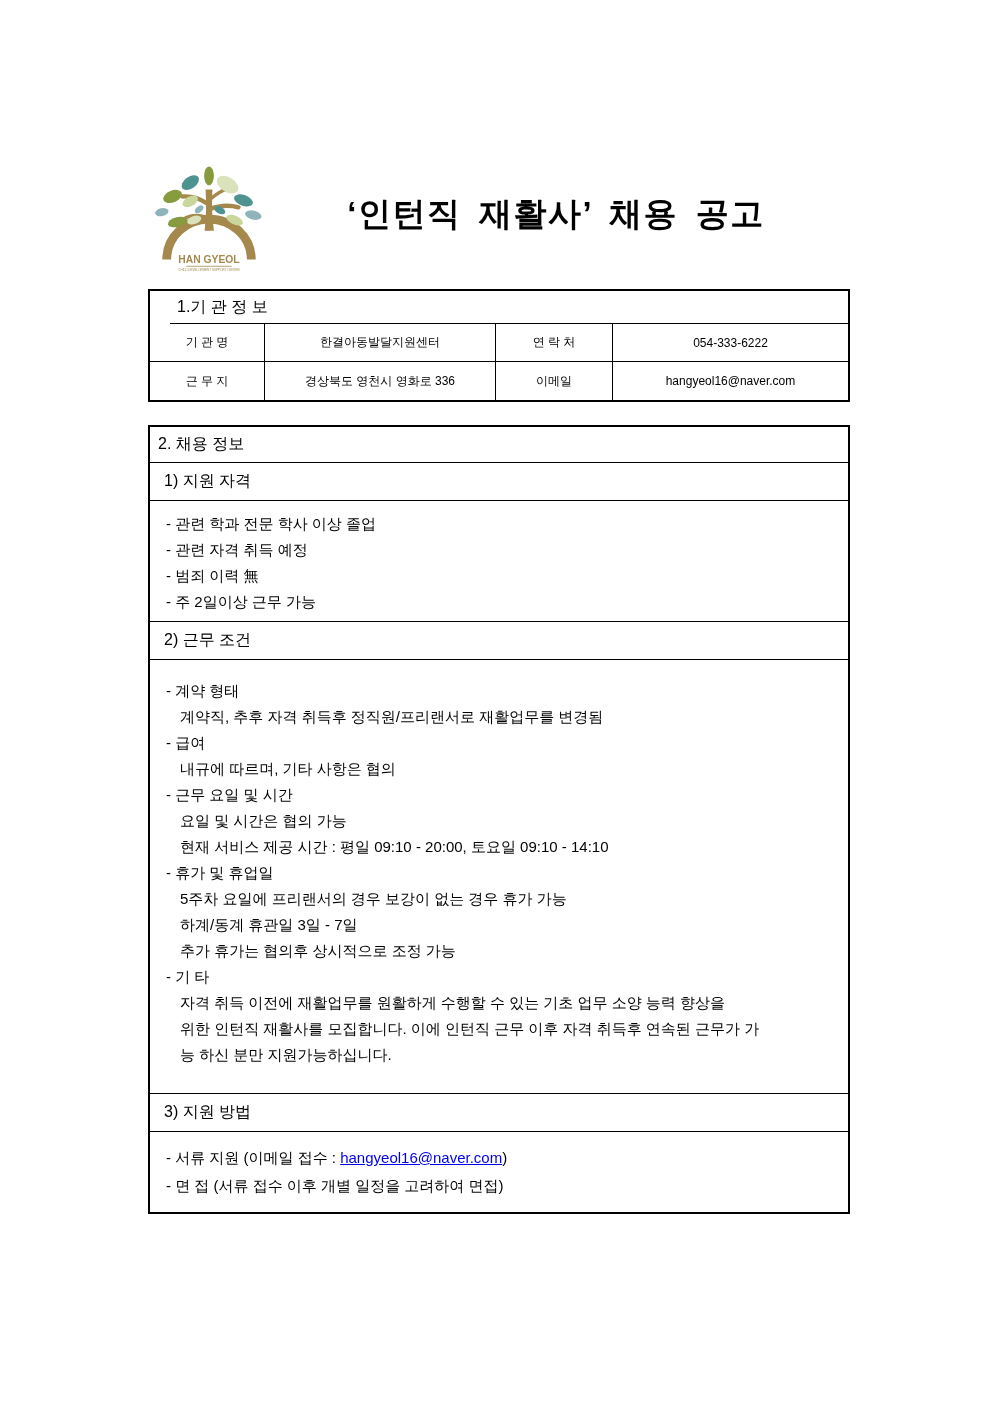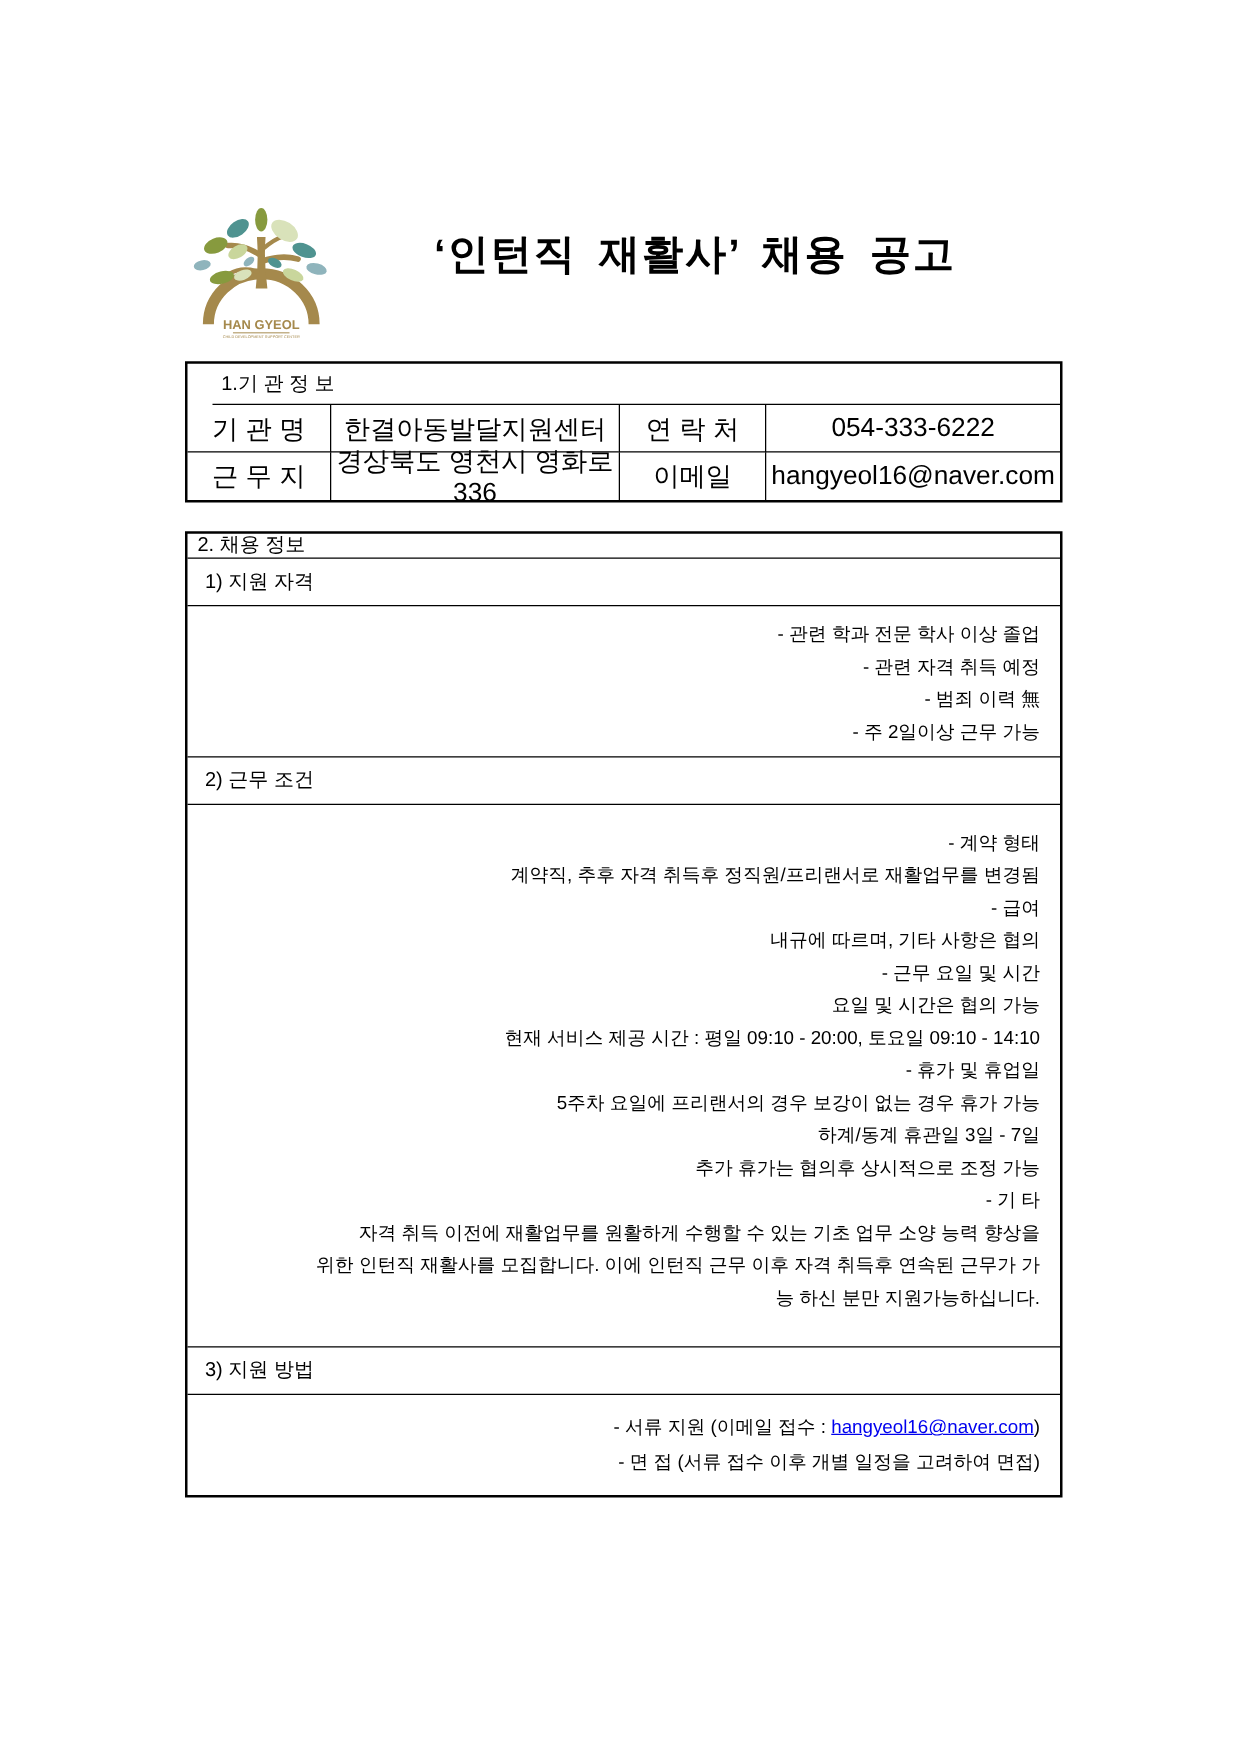--- a/index.html
+++ b/index.html
@@ -18,21 +18,21 @@
   .logo {
     position: absolute;
     left: 150px;
     top: 164px;
     width: 118px;
     height: 118px;
   }
   .doc-title {
     position: absolute;
     left: 300px;
-    top: 181px;
+    top: 192px;
     width: 512px;
     text-align: center;
     font-size: 33px;
     font-weight: 700;
     letter-spacing: 1.5px;
     word-spacing: 7px;
     white-space: nowrap;
   }
 
   
@@ -45,30 +45,30 @@
     height: 33px;
     display: flex; align-items: center;
     padding-left: 7px;
     font-size: 16px;
     border-bottom: 1.5px solid #000;
     margin-left: 20px;
   }
   .oc {
     height: 38px;
     display: flex; align-items: center; justify-content: center;
-    font-size: 21px;
+    font-size: 12px;
     text-align: center;
   }
   .oc.bl { border-left: 1.5px solid #000; }
   .oc.bb { border-bottom: 1.5px solid #000; }
 
   
   .recruit-table { top: 425px; }
   .r-header {
-    height: 20px;
+    height: 36px;
     display: flex; align-items: center;
     padding-left: 8px;
     font-size: 16px;
     border-bottom: 1.5px solid #000;
   }
   .r-heading {
     height: 38px;
     display: flex; align-items: center;
     padding-left: 14px;
     font-size: 16px;
@@ -77,21 +77,21 @@
   .r-content {
     border-bottom: 1.5px solid #000;
     padding: 10px 16px 0 16px;
     font-size: 15px;
   }
   .r-content.qual   { height: 121px; }
   .r-content.cond   { height: 434px; padding-top: 18px; }
   .r-content.apply  { height: 80px;  padding-top: 12px; }
   .r-content.apply .line { line-height: 28px; }
   .r-content.last { border-bottom: none; }
-  .line { line-height: 26px; white-space: nowrap; text-align: right; }
+  .line { line-height: 26px; white-space: nowrap; }
   .line.cont { padding-left: 14px; }
   a.email-link { color: #0000ee; text-decoration: underline; cursor: pointer; }
 </style>
 </head>
 <body>
 
 <div class="page">
 
   <div class="logo">
     <svg viewBox="0 0 120 120" width="118" height="118">

